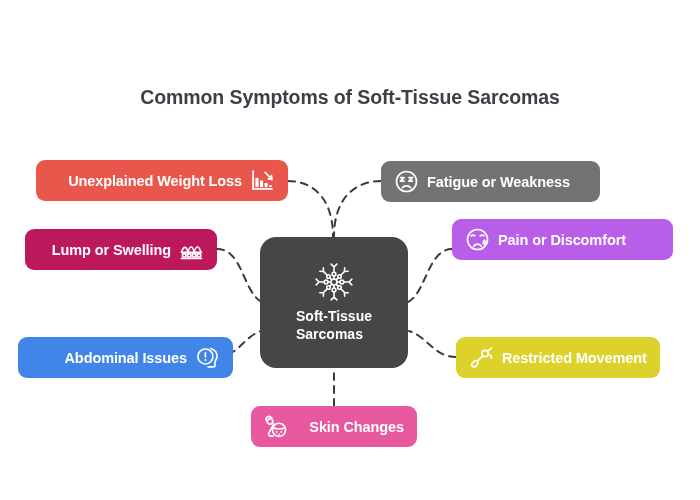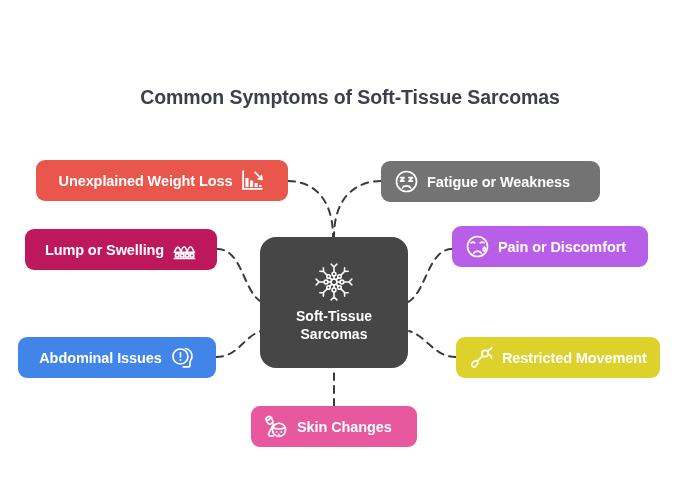--- a/index.html
+++ b/index.html
@@ -59,59 +59,59 @@
   }
   #center-icon {
     width: 40px;
     height: 40px;
     margin-bottom: 6px;
   }
   #center-label {
     font-size: 14px;
     font-weight: bold;
     line-height: 1.22;
-    text-align: center;
+    text-align: left;
     white-space: pre-line;
   }
 
   
   .pill {
     position: absolute;
     height: 41px;
     border-radius: 9px;
     display: flex;
     align-items: center;
     box-sizing: border-box;
     padding: 0 13px;
     color: #ffffff;
   }
-  .pill.icon-right { justify-content: center; }
+  .pill.icon-right { justify-content: flex-end; }
   .pill.icon-left  { justify-content: flex-start; }
 
   .pill-label {
     font-size: 14.5px;
     font-weight: bold;
     white-space: nowrap;
     letter-spacing: -0.1px;
   }
   .pill-icon {
     width: 25px;
     height: 25px;
     flex: 0 0 25px;
   }
   .pill.icon-right .pill-icon { margin-left: 8px; }
   .pill.icon-left  .pill-icon { margin-right: 8px; }
 
   
   #node-weight-loss   { left: 36px;  top: 160px; width: 252px; }
   #node-lump          { left: 25px;  top: 229px; width: 192px; }
-  #node-abdominal     { left: 18px;  top: 337px; width: 198px; }
-  #node-skin          { left: 251px; top: 406px; width: 166px; }
+  #node-abdominal     { left: 18px;  top: 337px; width: 215px; }
+  #node-skin          { left: 251px; top: 406px; width: 166px; justify-content: space-between; }
   #node-fatigue       { left: 381px; top: 161px; width: 219px; }
-  #node-pain          { left: 452px; top: 226px; width: 196px; }
+  #node-pain          { left: 452px; top: 219px; width: 221px; }
   #node-restricted    { left: 456px; top: 337px; width: 204px; }
 </style>
 </head>
 <body>
 
 <div id="canvas">
 
   <div id="title">Common Symptoms of Soft-Tissue Sarcomas</div>
 
   <svg id="connectors" viewBox="0 0 700 500" width="700" height="500">

